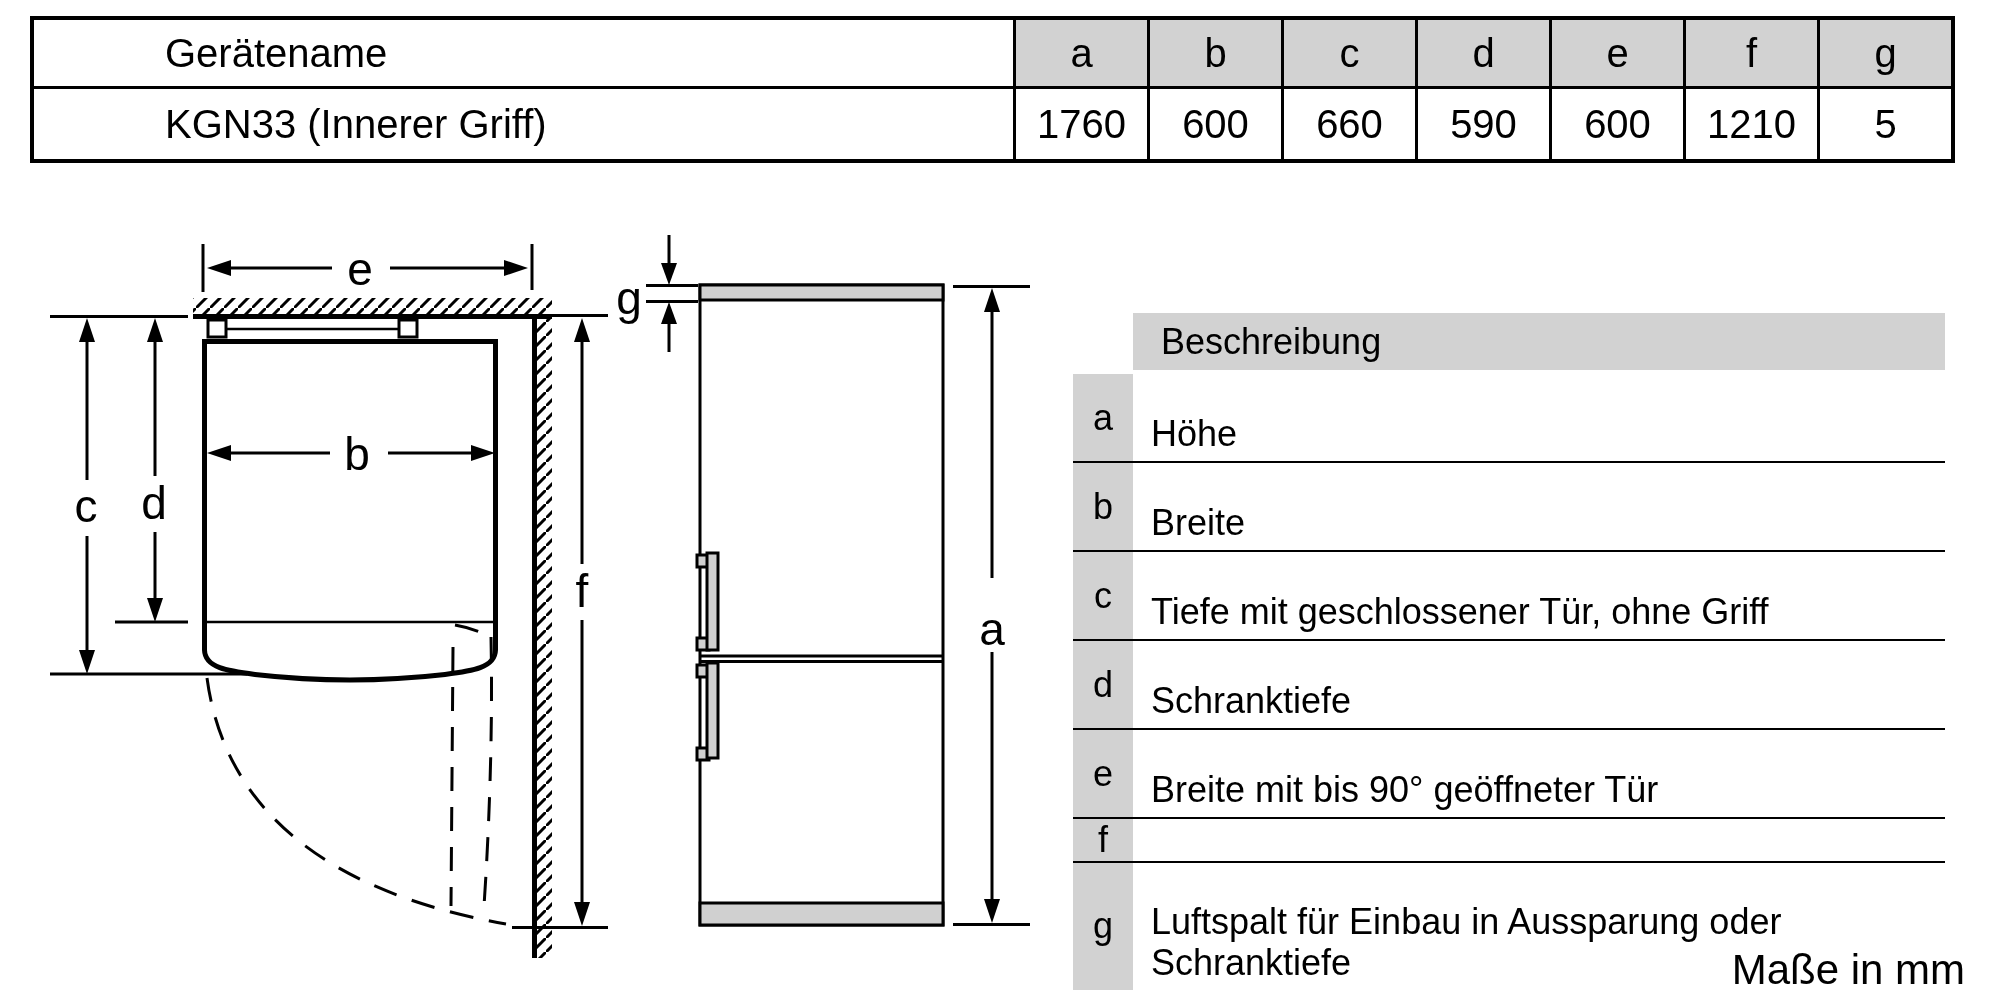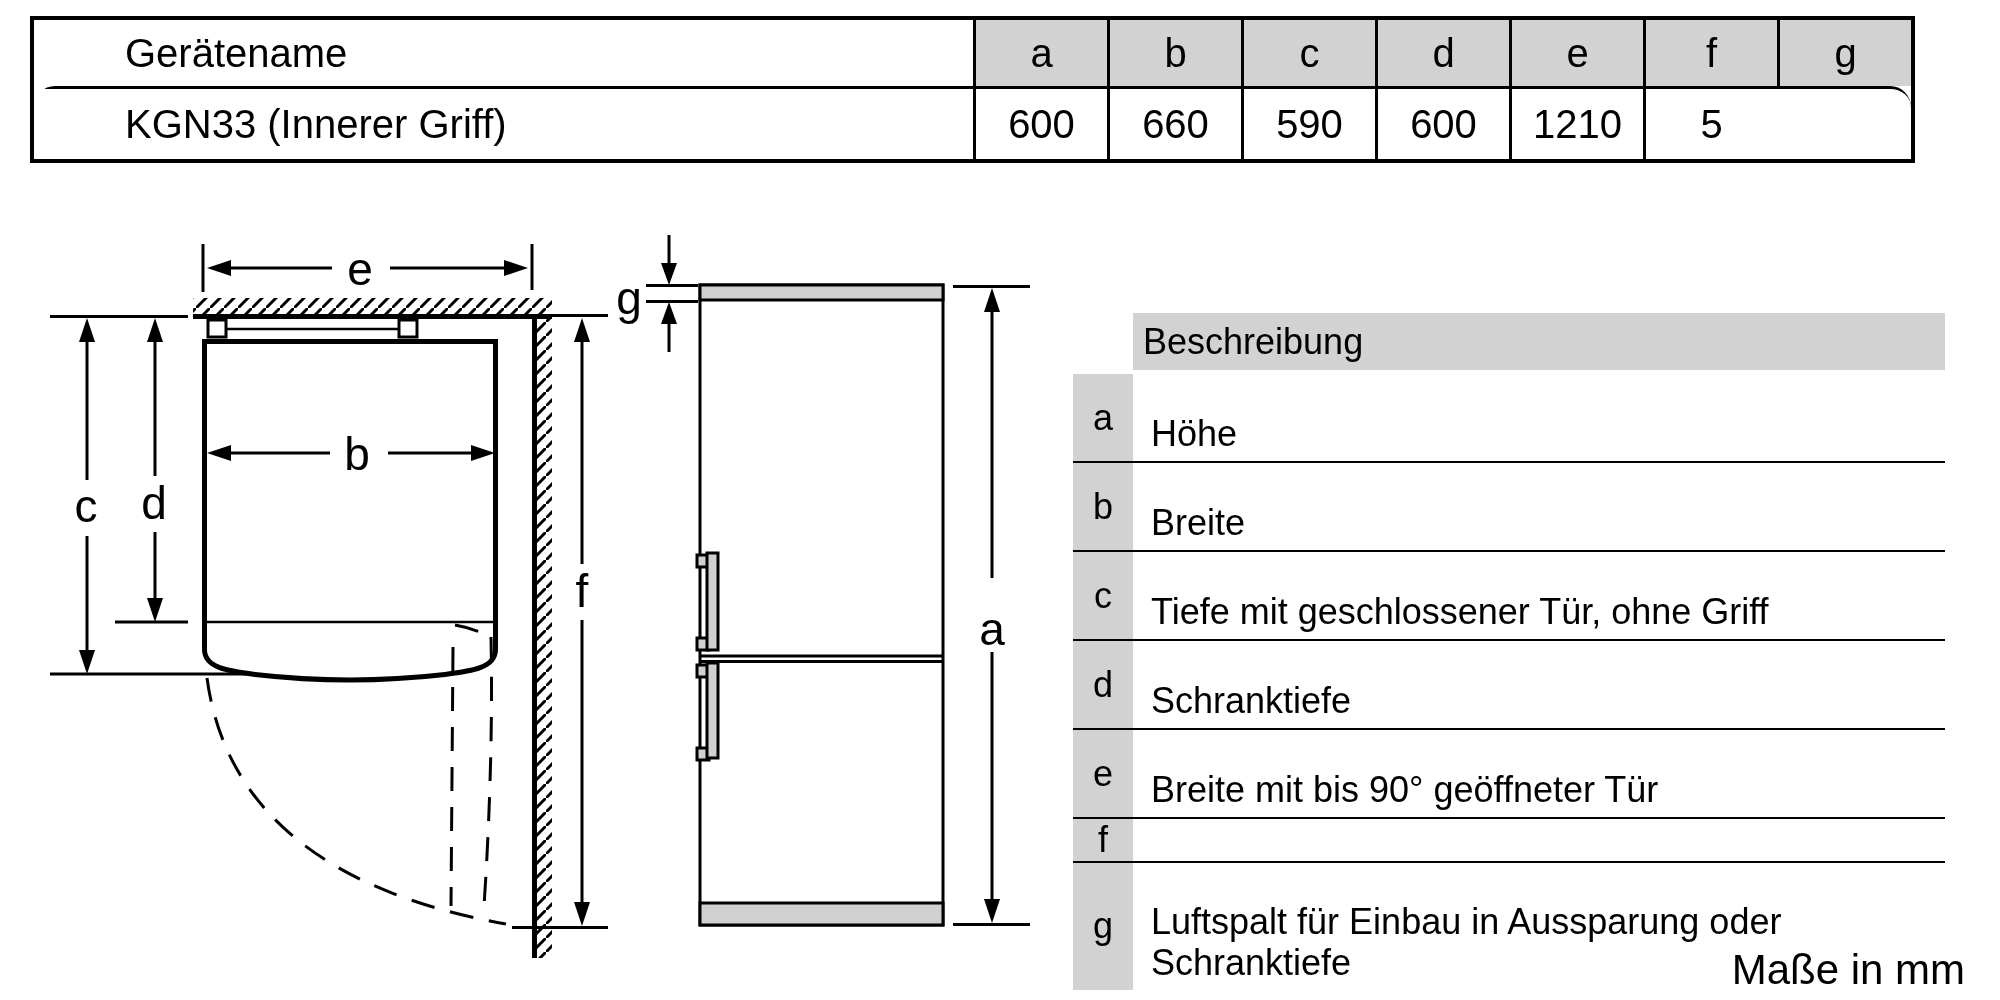--- a/index.html
+++ b/index.html
@@ -6,41 +6,41 @@
   #page {
     position:relative; width:2000px; height:1000px; background:#ffffff;
     font-family:"Liberation Sans", sans-serif; color:#000; overflow:hidden;
   }
 
   
   #top-table {
     position:absolute; left:30px; top:16px;
     border:4px solid #000; background:#fff;
   }
-  .tt-row { display:flex; }
-  .tt-row + .tt-row { border-top:3px solid #000;border-radius:21px; }
+  .tt-row { display:flex;padding-left:40px; }
+  .tt-row + .tt-row { border-top:3px solid #000; }
   .tt-cell {
     box-sizing:border-box; border-left:3px solid #000;
     display:flex; align-items:center; justify-content:center;
     font-size:40px; background:#fff;
   }
   .tt-cell:first-child { border-left:none; }
   .tt-name { width:939px; justify-content:flex-start; padding-left:91px; }
   .tt-dim  { width:134px; }
   .tt-row-header .tt-cell { height:66px; }
   .tt-row-data   .tt-cell { height:70px; }
   .tt-row-header .tt-dim { background:#d2d2d2; }
 
   
   #legend-table { position:absolute; left:1073px; top:313px; width:872px; font-size:36px; }
   .lt-header { display:flex; margin-bottom:4px; }
   .lt-header-spacer { width:60px; background:#fff; }
   .lt-header-band {
     flex:1; background:#d2d2d2; height:57px;
-    display:flex; align-items:center; padding-left:10px; box-sizing:border-box;
+    display:flex; align-items:center; padding-left:28px; box-sizing:border-box;
   }
   .lt-row { display:flex; align-items:stretch; border-bottom:2px solid #000; }
   .lt-row:last-child { border-bottom:none; }
   .lt-key {
     width:60px; background:#d2d2d2; flex:0 0 auto;
     display:flex; align-items:center; justify-content:center;
   }
   .lt-label {
     flex:1; display:flex; align-items:center;
     min-height:55px; padding:6px 12px 6px 18px; box-sizing:border-box; line-height:1.15;margin-top:32px;
@@ -199,20 +199,21 @@
     <div class="tt-cell tt-dim">a</div>
         <div class="tt-cell tt-dim">b</div>
         <div class="tt-cell tt-dim">c</div>
         <div class="tt-cell tt-dim">d</div>
         <div class="tt-cell tt-dim">e</div>
         <div class="tt-cell tt-dim">f</div>
         <div class="tt-cell tt-dim">g</div>
       </div>
     <div class="tt-row tt-row-data" id="tt-data-row">
       <div class="tt-cell tt-name">KGN33 (Innerer Griff)</div>
+    <div class="tt-cell tt-dim">1760</div>
         <div class="tt-cell tt-dim">600</div>
         <div class="tt-cell tt-dim">660</div>
         <div class="tt-cell tt-dim">590</div>
         <div class="tt-cell tt-dim">600</div>
         <div class="tt-cell tt-dim">1210</div>
         <div class="tt-cell tt-dim">5</div>
       </div>
   </div>
 
   <div id="legend-table">

